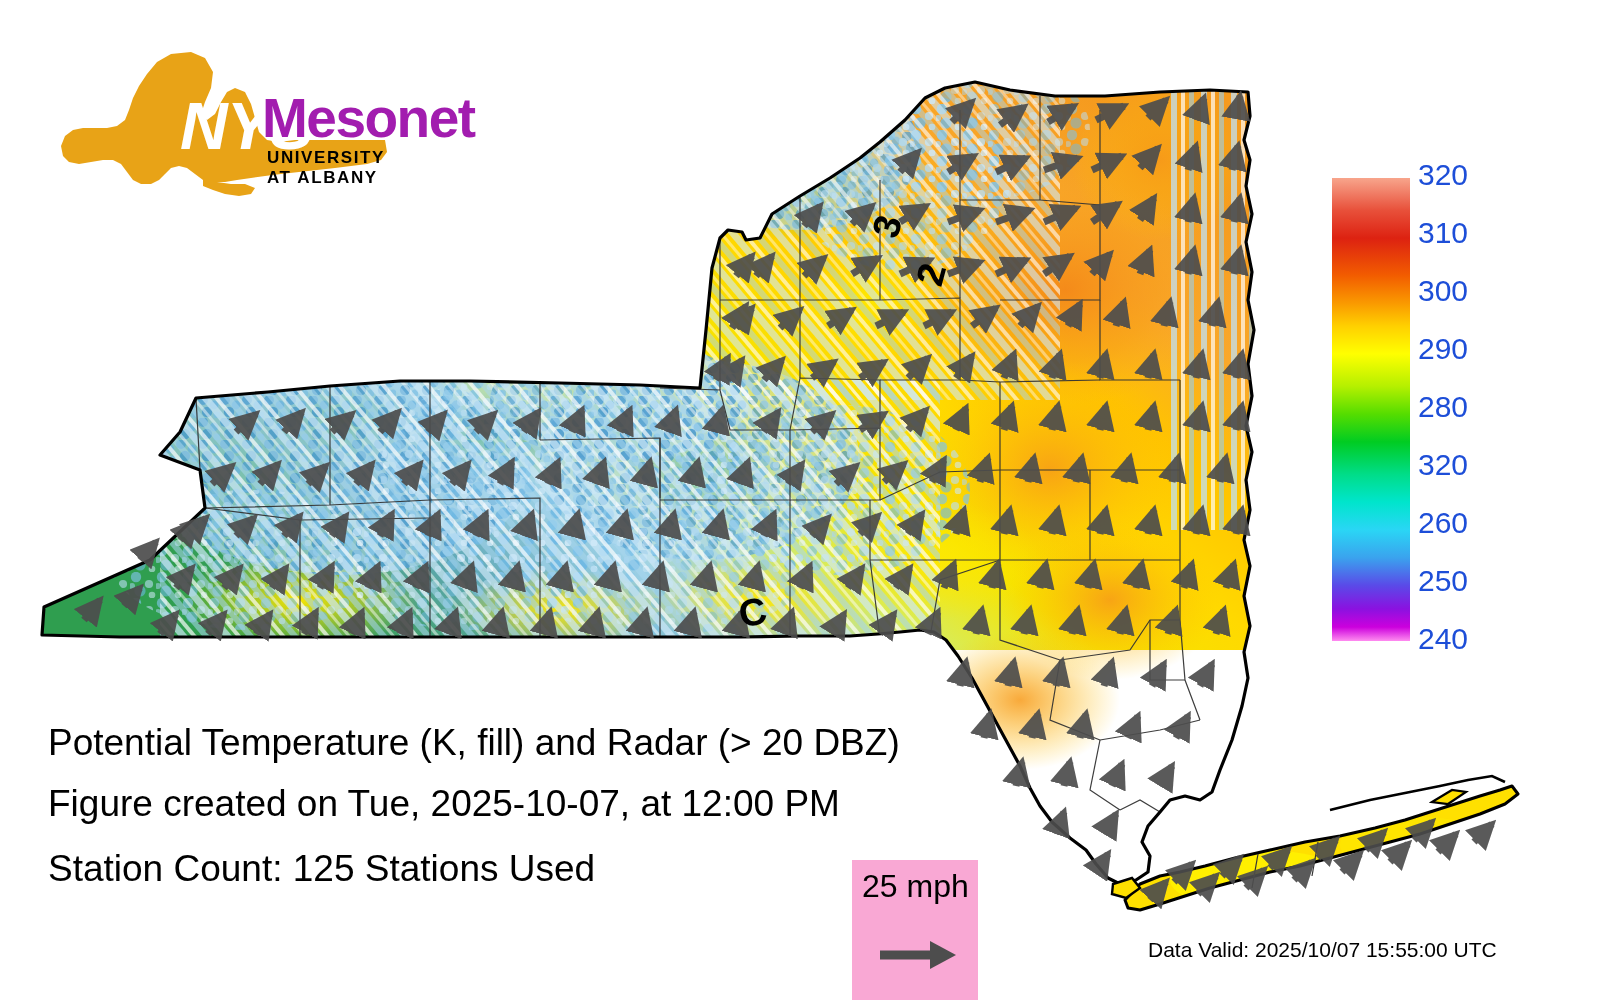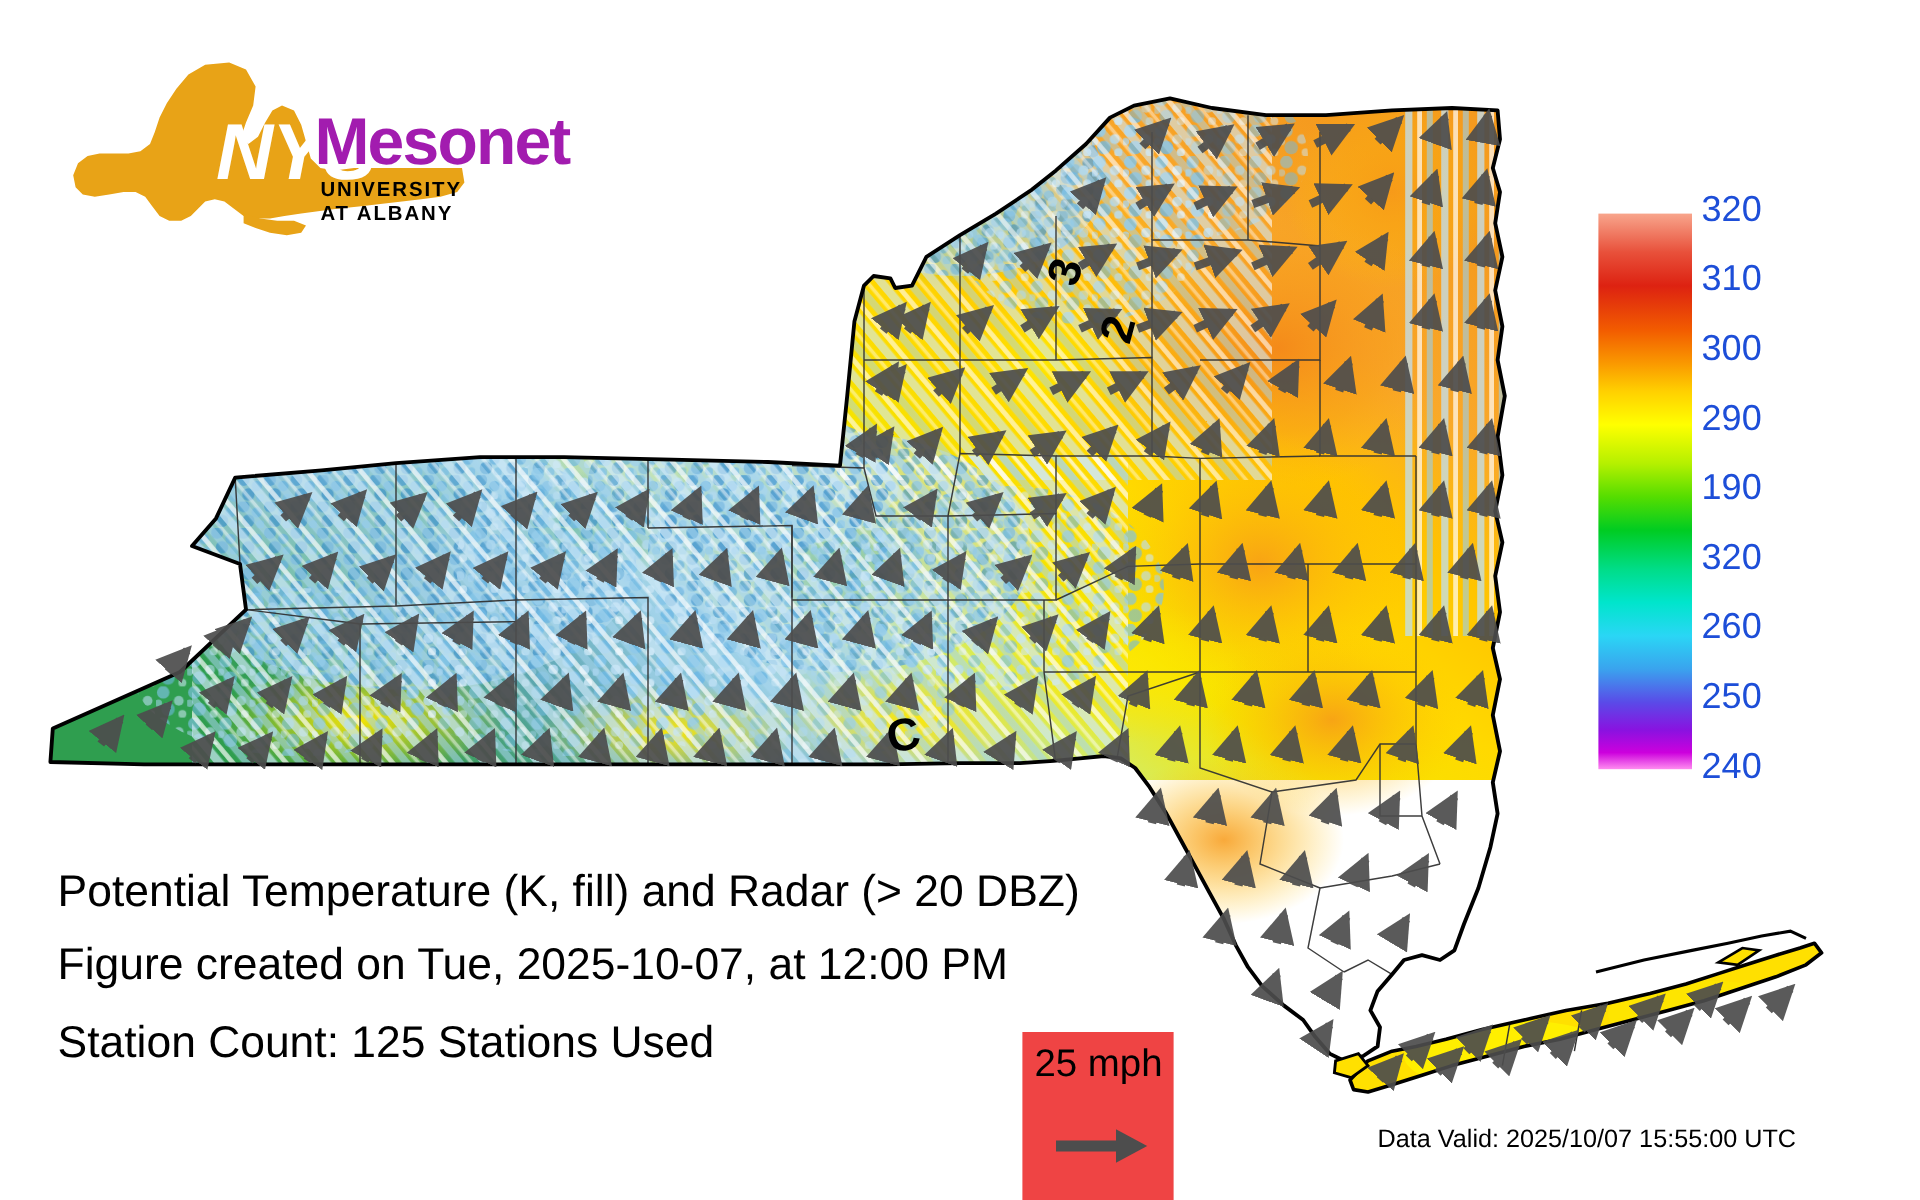--- a/index.html
+++ b/index.html
@@ -48,21 +48,21 @@
   .cb-tick{position:absolute;left:0;font-size:30px;line-height:30px;color:#1d4ed8;}
 
   
   .caption{position:absolute;left:48px;font-size:37px;color:#000;white-space:nowrap;}
   #cap1{top:722px;}
   #cap2{top:783px;text-align:center;}
   #cap3{top:848px;}
 
   
   #wind-legend{position:absolute;left:852px;top:860px;width:126px;height:140px;
-               background:#ef4444;}
+               background:#f9a8d4;}
   #wind-legend .wl-text{position:absolute;left:10px;top:8px;font-size:32px;color:#000;
                         white-space:nowrap;}
   #wind-legend .wl-arrow{position:absolute;left:26px;top:78px;}
 
   
   #data-valid{position:absolute;left:1148px;top:938px;font-size:21px;color:#000;
               white-space:nowrap;}
 </style>
 </head>
 <body>
@@ -561,21 +561,21 @@
 </div>
 
 <div id="colorbar">
   <div id="cb-gradient"></div>
 </div>
 <div id="cb-labels">
   <span class="cb-tick" style="top:0px">320</span>
   <span class="cb-tick" style="top:58px">310</span>
   <span class="cb-tick" style="top:116px">300</span>
   <span class="cb-tick" style="top:174px">290</span>
-  <span class="cb-tick" style="top:232px">190</span>
+  <span class="cb-tick" style="top:232px">280</span>
   <span class="cb-tick" style="top:290px">320</span>
   <span class="cb-tick" style="top:348px">260</span>
   <span class="cb-tick" style="top:406px">250</span>
   <span class="cb-tick" style="top:464px">240</span>
 </div>
 
 <div class="caption" id="cap1">Potential Temperature (K, fill) and Radar (&gt; 20 DBZ)</div>
 <div class="caption" id="cap2">Figure created on Tue, 2025-10-07, at 12:00 PM</div>
 <div class="caption" id="cap3">Station Count: 125 Stations Used</div>
 

